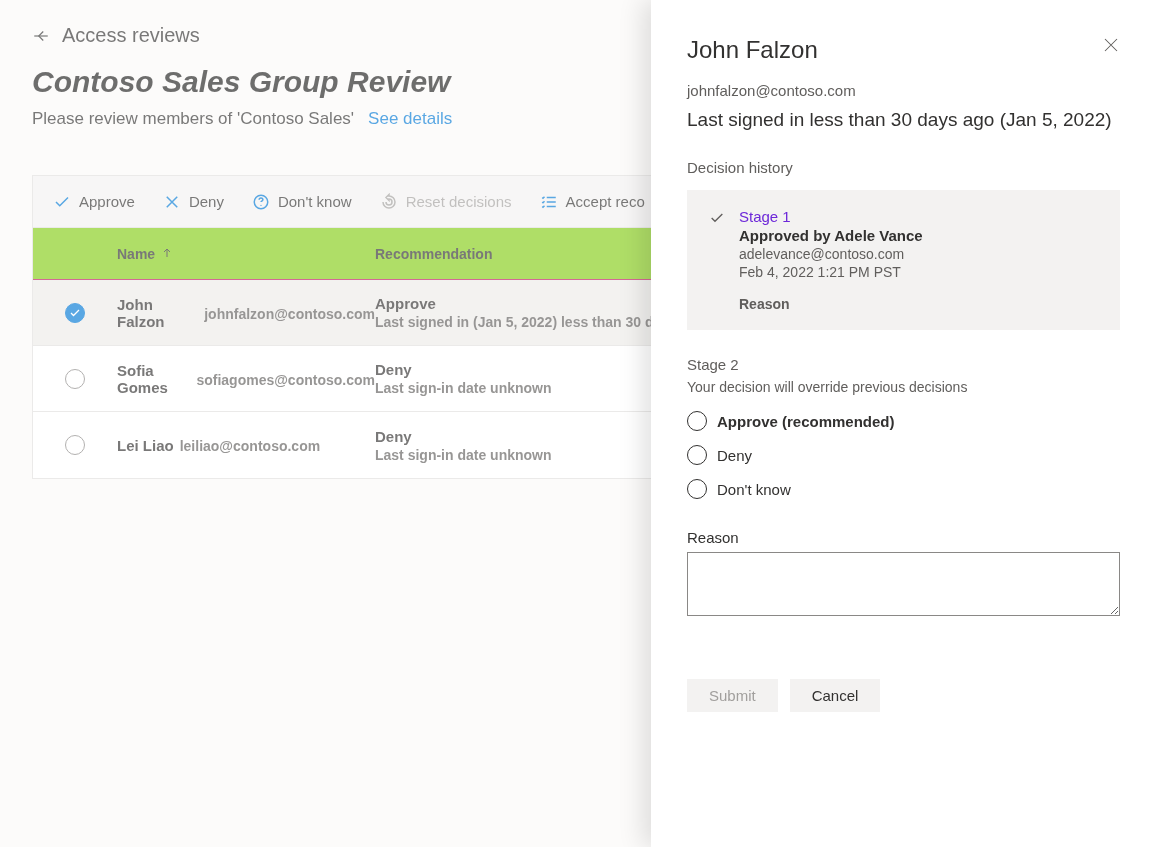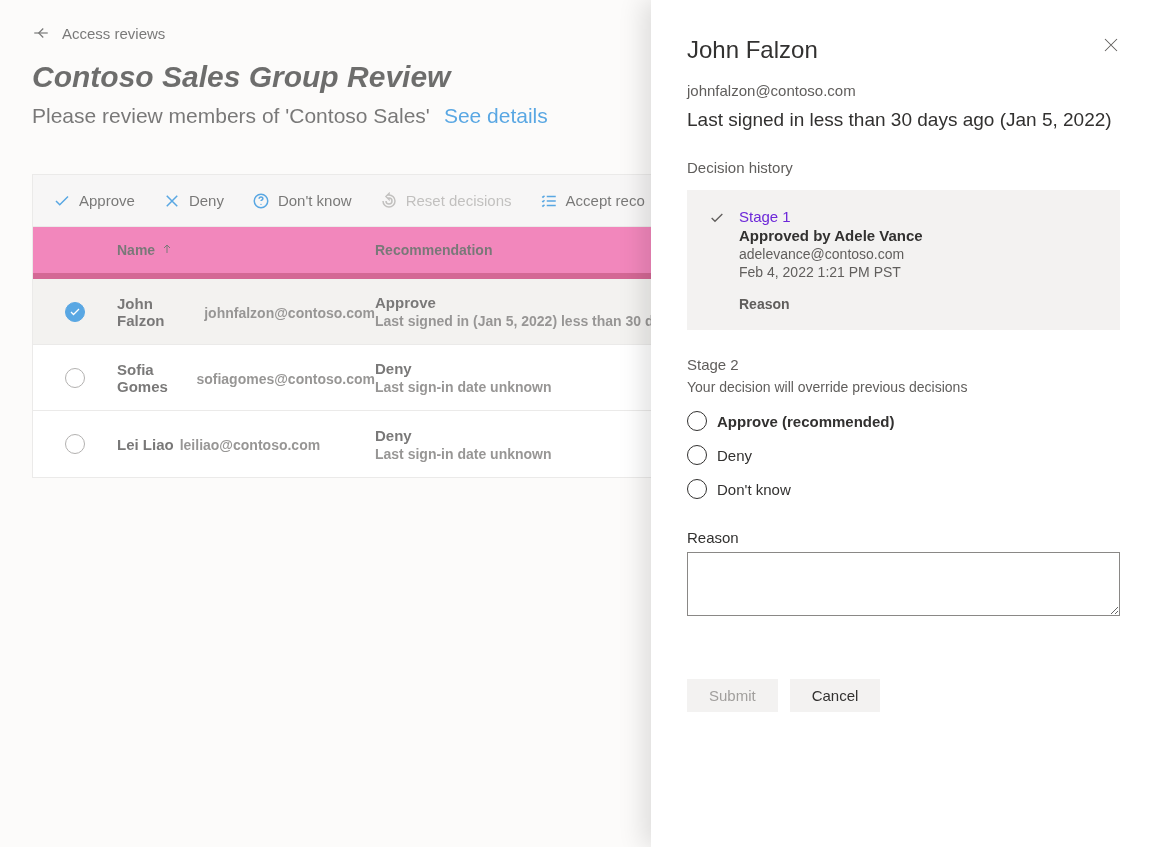--- a/index.html
+++ b/index.html
@@ -23,31 +23,31 @@
       gap: 12px;
       margin-bottom: 18px;
       color: #323130;
     }
     .back-arrow {
       width: 18px; height: 18px;
       display: flex; align-items: center; justify-content: center;
       cursor: pointer;
     }
     .back-arrow svg { width: 18px; height: 18px; stroke: #323130; }
-    .breadcrumb-label { font-size: 15px; cursor: pointer; }
+    .breadcrumb-label { font-size: 20px; cursor: pointer; }
     .page-title {
       font-size: 30px;
       font-weight: 600;
       color: #201f1e;
       margin-bottom: 10px;
       font-style: italic;
     }
     .subtitle-row {
       display: flex; gap: 14px; align-items: center;
-      font-size: 21px;
+      font-size: 17px;
       color: #323130;
       margin-bottom: 46px;
     }
     .link { color: #0078d4; cursor: pointer; }
     .table-container {
       border: 1px solid #e1dfdd;
       background: #fff;
     }
     .toolbar {
       background: #f3f2f1;
@@ -65,23 +65,23 @@
     .tb-btn.disabled { color: #a19f9d; cursor: default; }
     .tb-btn .ic { width: 18px; height: 18px; display:flex; align-items:center; justify-content:center; }
     .tb-btn .ic svg { width: 18px; height: 18px; }
     .ic-approve svg { stroke: #0078d4; }
     .ic-deny svg { stroke: #0078d4; }
     .ic-help svg { stroke: #0078d4; fill: none; }
     .table-header {
       display: flex;
       align-items: center;
       height: 52px;
-      border-bottom: 6px solid #be185d;
+      border-bottom: 1px solid #be185d;
       padding: 0 20px 0 32px;
-      background: #ec4899;
+      background: #84cc16;
     }
     .col-check { width: 52px; }
     .col-name { width: 258px; font-weight: 600; display:flex; align-items:center; gap:6px; }
     .col-rec { flex: 1; font-weight: 600; }
     .sort-icon svg { width: 12px; height: 12px; stroke: #323130; }
     .table-row {
       display: flex;
       align-items: center;
       min-height: 66px;
       border-bottom: 1px solid #e1dfdd;

